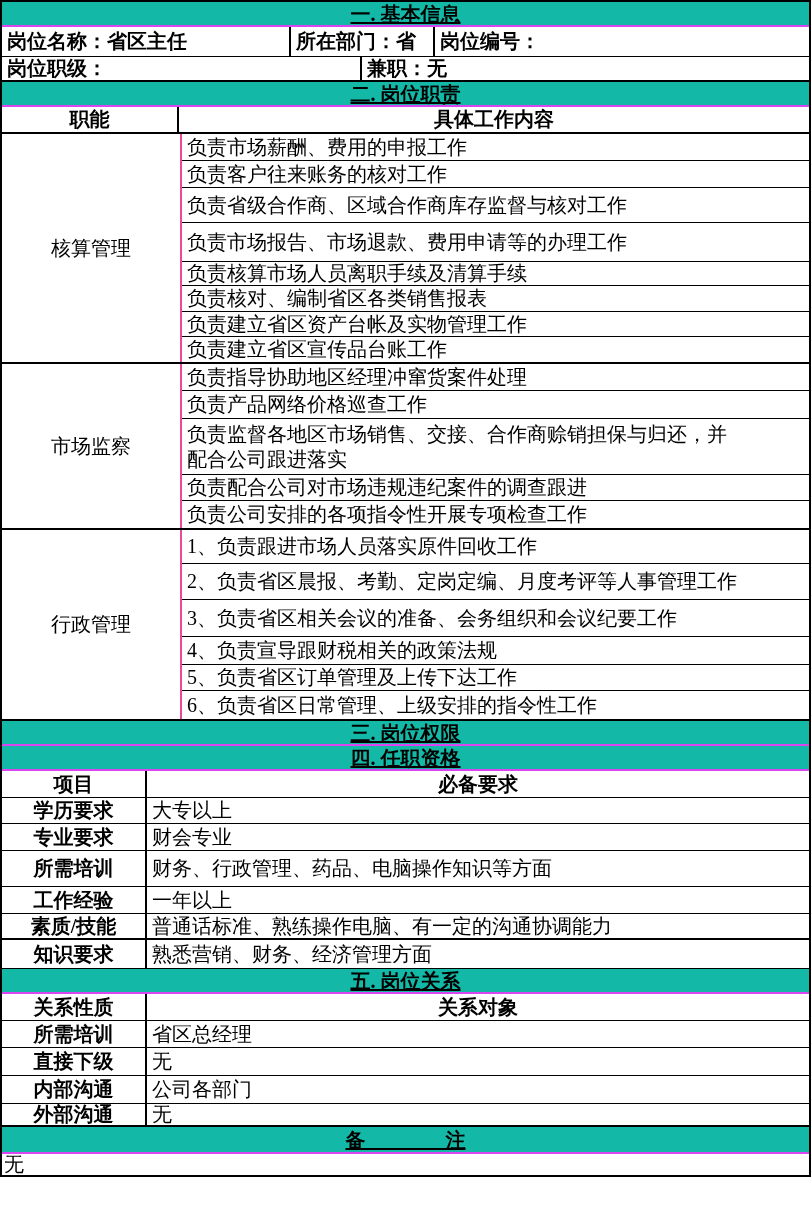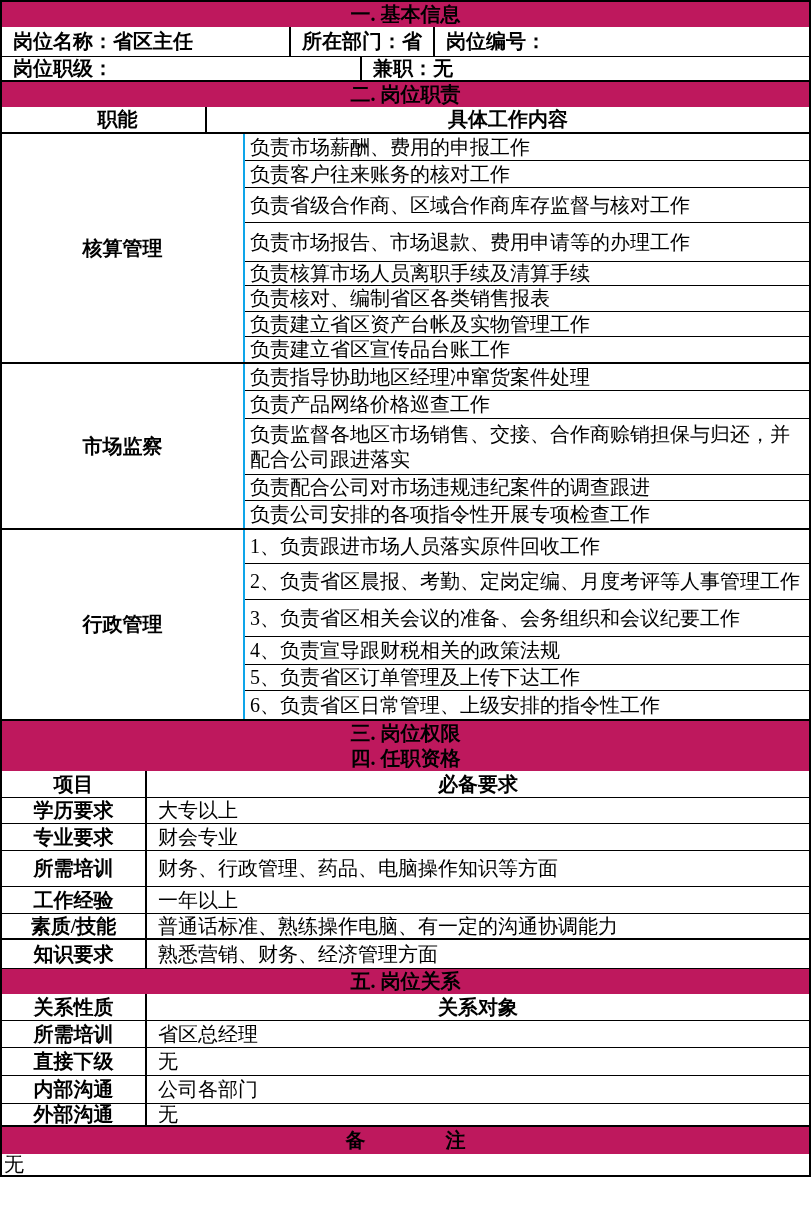--- a/index.html
+++ b/index.html
@@ -10,81 +10,82 @@
     font-size:20px;
     line-height:1.15;
   }
   .sheet{
     width:811px;
     box-sizing:border-box;
     border:2px solid #000;
     background:#fff;
   }
   .hdr{
-    background:#be185d;
+    background:#14b8a6;
     font-weight:bold;
     display:flex;
     align-items:center;
     justify-content:center;
-    border-bottom:2px solid #be185d;
+    border-bottom:2px solid #d946ef;
     box-sizing:border-box;
     overflow:hidden;
     line-height:1;
+    text-decoration:underline;
   }
   .row{
     display:flex;
     border-bottom:1px solid #000;
     box-sizing:border-box;
     overflow:hidden;
   }
   .row.bb2{border-bottom-width:2px;}
   .row.nb{border-bottom:none;}
   .cell{
     display:flex;
     align-items:center;
-    padding-left:11px;
+    padding-left:5px;
     border-right:2px solid #000;
     box-sizing:border-box;
     overflow:hidden;
   }
   .cell:last-child{border-right:none;}
   .cell.center{justify-content:center;padding-left:0;}
   .cell.grow{flex:1;min-width:0;}
   .b{font-weight:bold;}
   .group{
     display:flex;
     border-bottom:2px solid #000;
     box-sizing:border-box;
   }
   .gleft{
-    width:243px;
+    width:180px;
     flex-shrink:0;
-    border-right:2px solid #0ea5e9;
+    border-right:2px solid #ec4899;
     display:flex;
     align-items:center;
     justify-content:center;
-    font-weight:bold;
+    font-weight:normal;
     box-sizing:border-box;
   }
   .gright{flex:1;display:flex;flex-direction:column;min-width:0;}
   .item{
     display:flex;
     align-items:center;
     padding-left:5px;
     border-bottom:1px solid #000;
     box-sizing:border-box;
     white-space:pre-line;
     line-height:1.25;
     overflow:hidden;
   }
   .item:last-child{border-bottom:none;}
   .w289{width:289px;flex-shrink:0;}
   .w144{width:144px;flex-shrink:0;}
   .w360{width:360px;flex-shrink:0;}
-  .w217{width:177px;flex-shrink:0;margin-left:28px;}
+  .w217{width:177px;flex-shrink:0;}
   .w145{width:145px;flex-shrink:0;}
   .pad2{padding-left:2px;}
 </style>
 </head>
 <body>
 
 <div class="sheet">
 
   <div class="hdr" style="height:25px">一. 基本信息</div>
 

